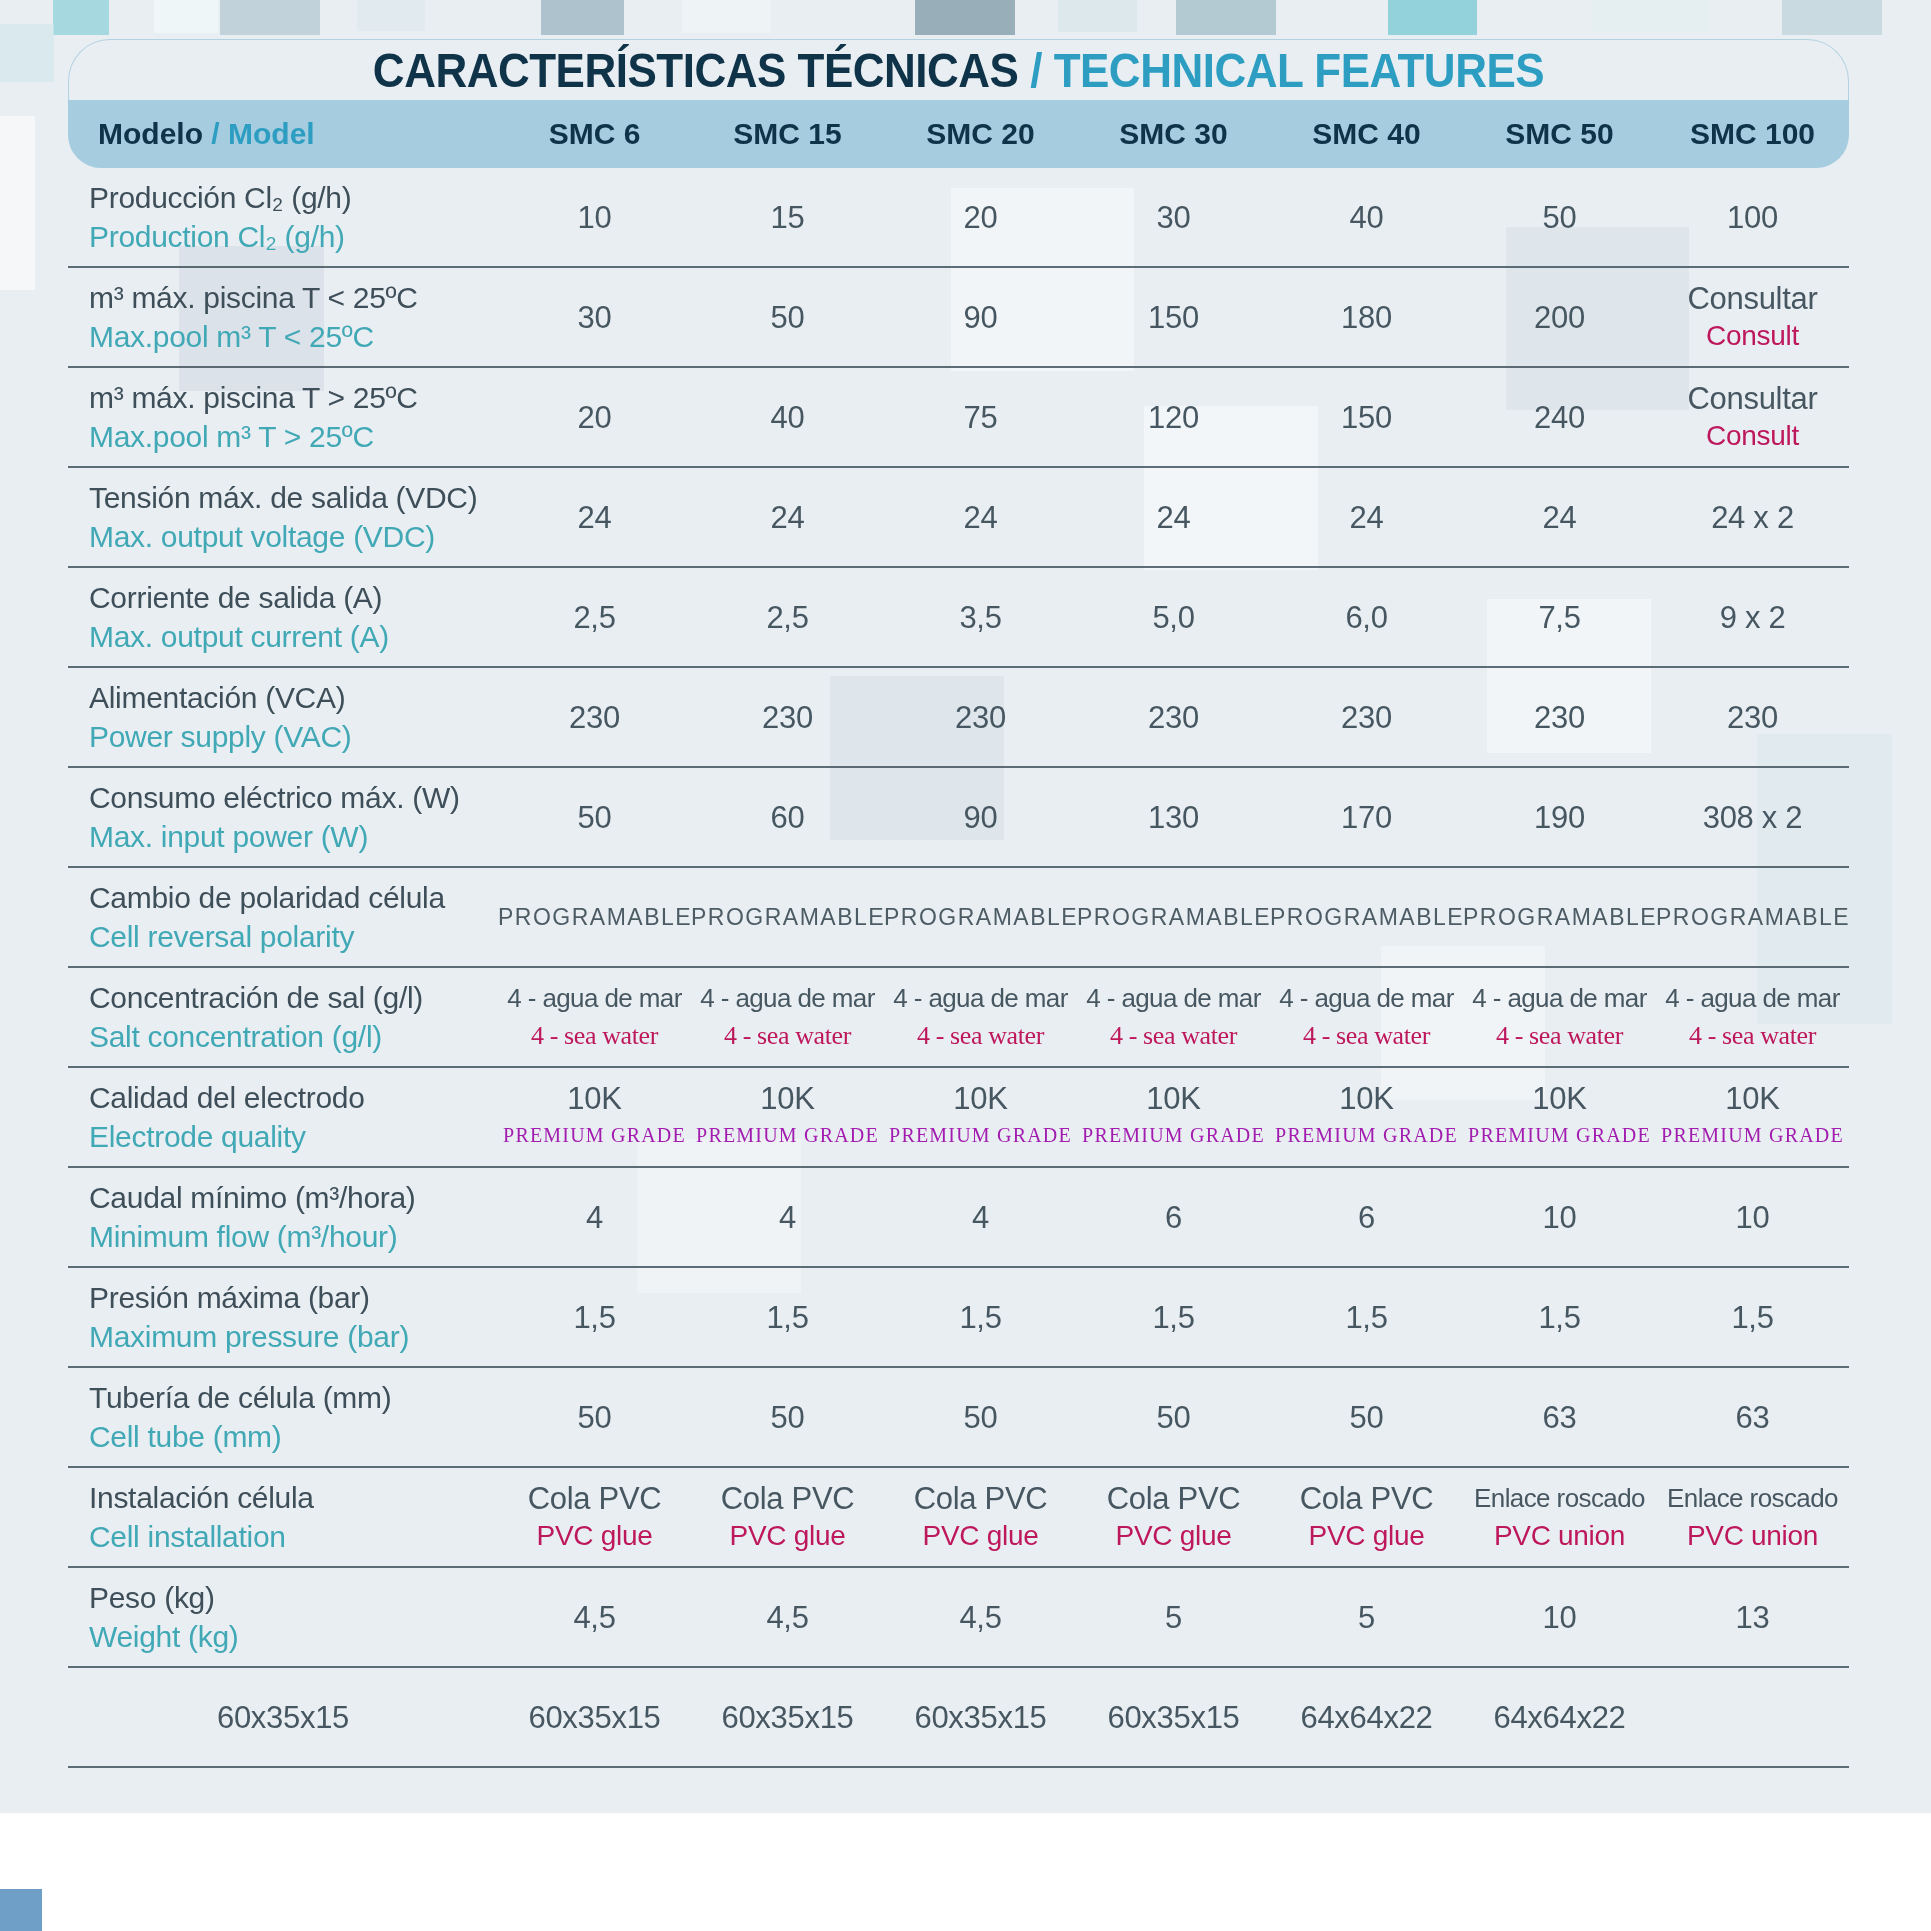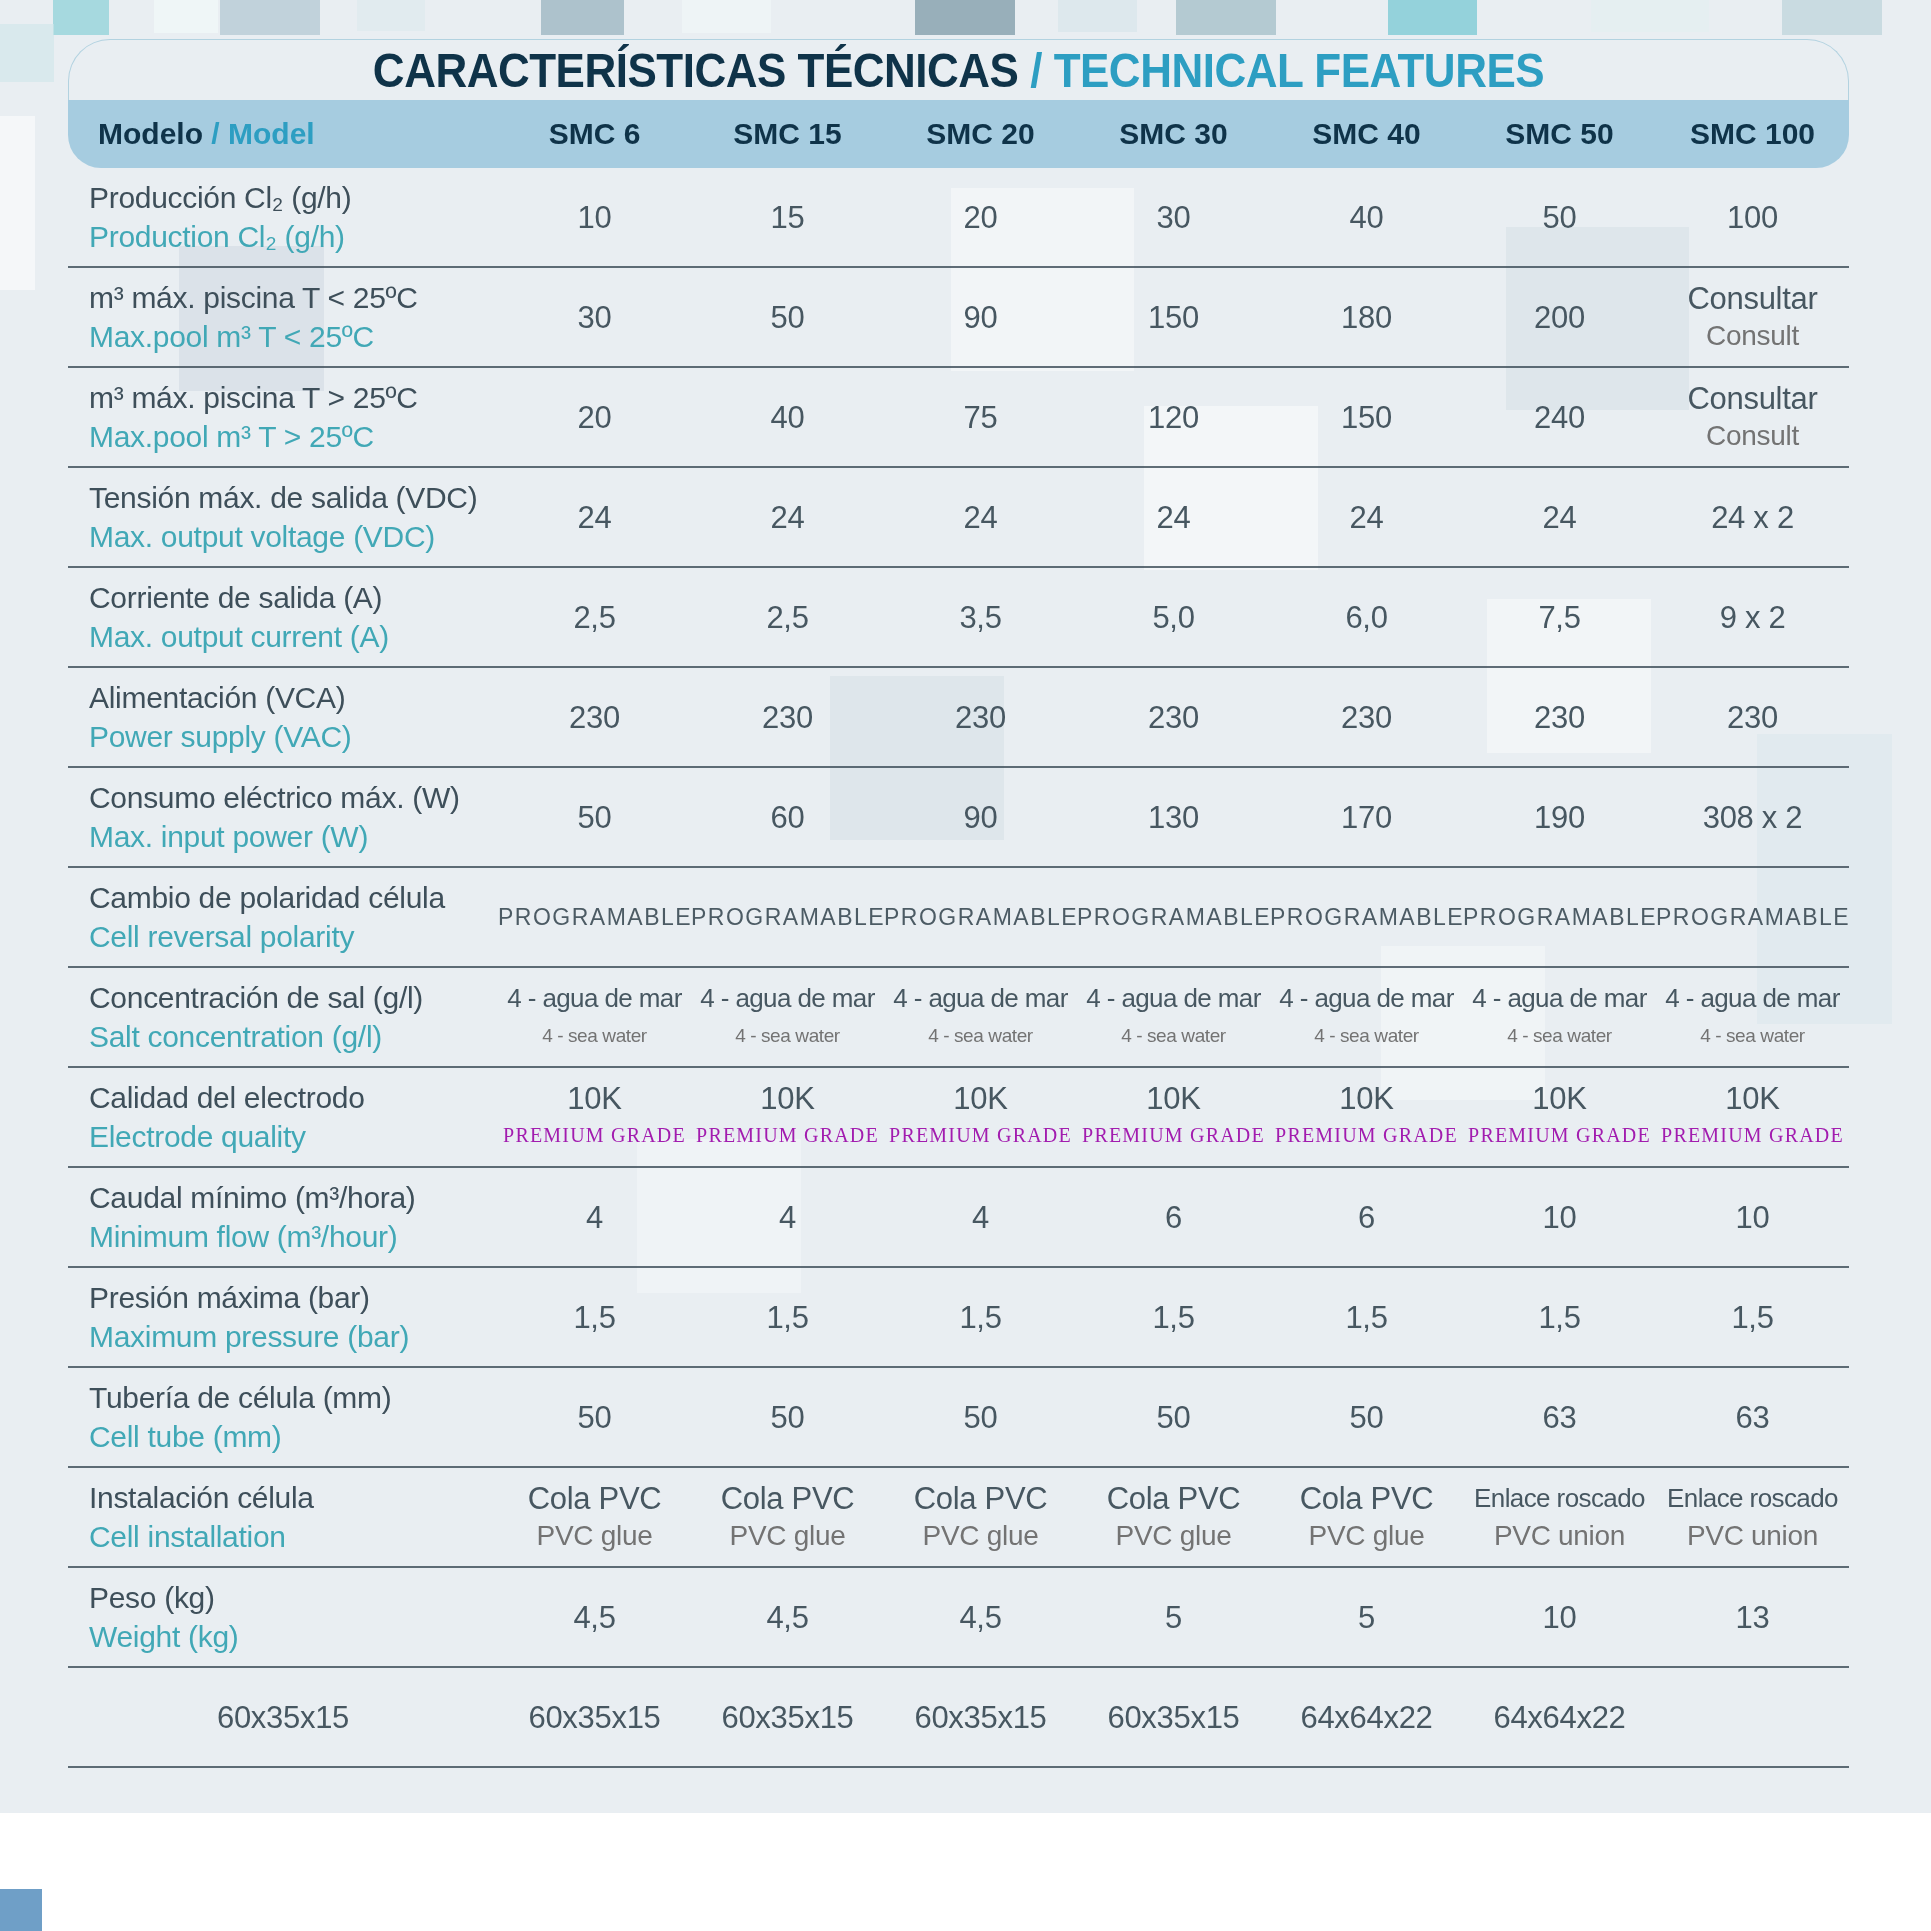--- a/index.html
+++ b/index.html
@@ -47,25 +47,25 @@
   .row{
     display:grid;grid-template-columns:430px repeat(7,193px);
     min-height:98px;align-items:center;
     border-bottom:2.9px solid rgba(62,78,89,0.82);
   }
   .row-label{padding-left:21px;line-height:39px;letter-spacing:-0.3px;}
   .label-es{display:block;font-size:30px;color:#3e4f5a;}
   .label-en{display:block;font-size:30px;color:#41a8b6;}
   .cell{text-align:center;line-height:37px;letter-spacing:-0.3px;}
   .cell-main{display:block;font-size:31px;color:#475761;white-space:nowrap;}
-  .cell-sub{display:block;font-size:28px;color:#737373;white-space:nowrap;}
+  .cell-sub{display:block;font-size:28px;color:#be185d;white-space:nowrap;}
   .caps{font-size:23px;letter-spacing:1.5px;color:#4c5b64;}
   .caps-dark{font-size:20px;letter-spacing:1.2px;color:#a21caf;font-family:Liberation Serif, serif;}
   .tight{font-size:26px;letter-spacing:-0.6px;}
-  .sub-tight{font-size:19px;letter-spacing:-0.4px;}
+  .sub-tight{font-size:26px;letter-spacing:-0.4px;font-family:Liberation Serif, serif;}
   .corner-square{position:absolute;left:0;top:1889px;width:42px;height:42px;background:#6f9fc7;}
 </style>
 </head>
 <body>
 
 <div class="page-bg"></div>
 
 <div class="tile" style="left:53px;top:0;width:56px;height:35px;background:#8fd2d8;opacity:.75"></div>
 <div class="tile" style="left:154px;top:0;width:64px;height:33px;background:#f0f6f7;opacity:.9"></div>
 <div class="tile" style="left:220px;top:0;width:100px;height:35px;background:#b6cbd4;opacity:.8"></div>

